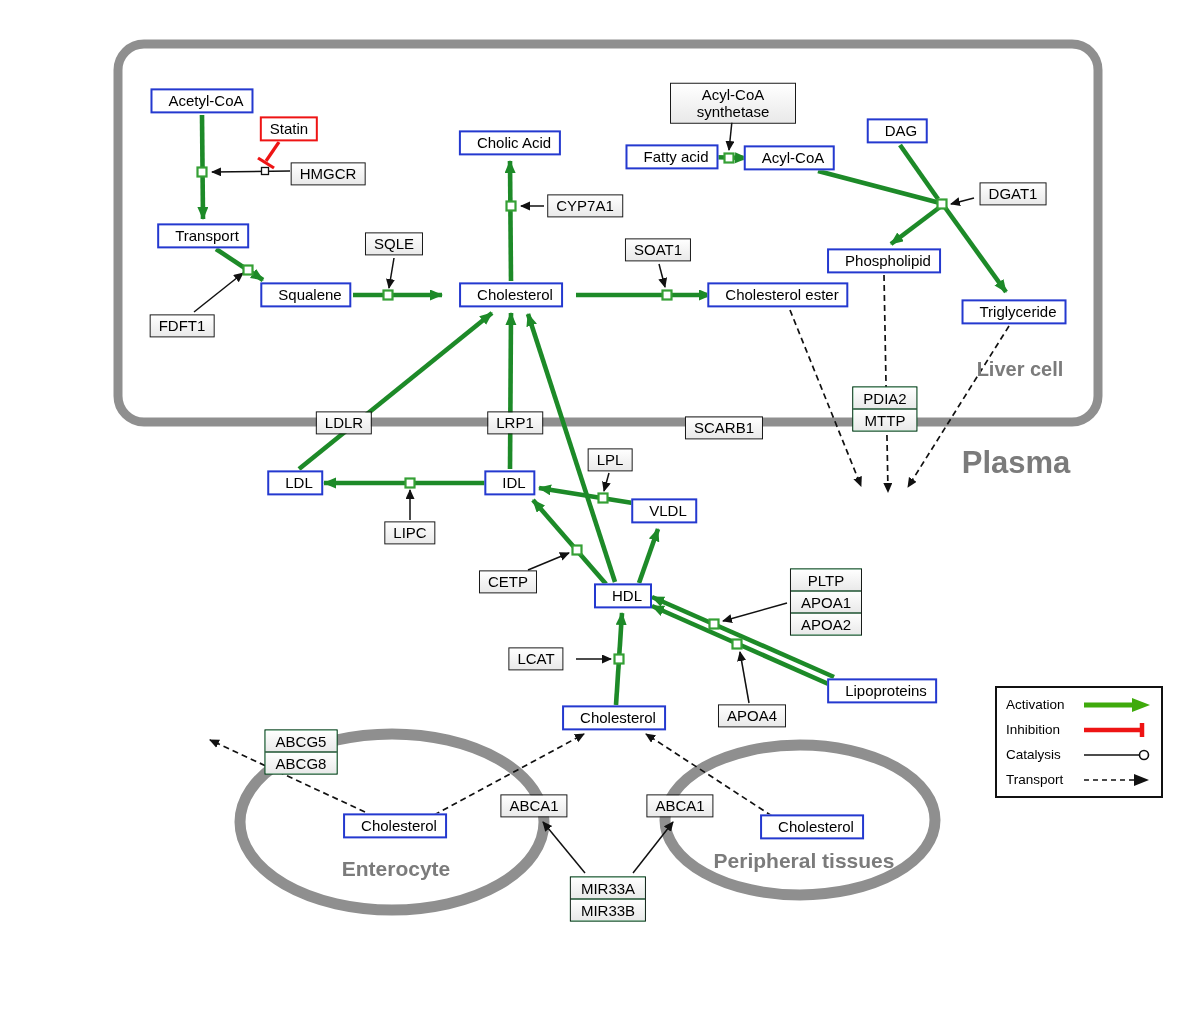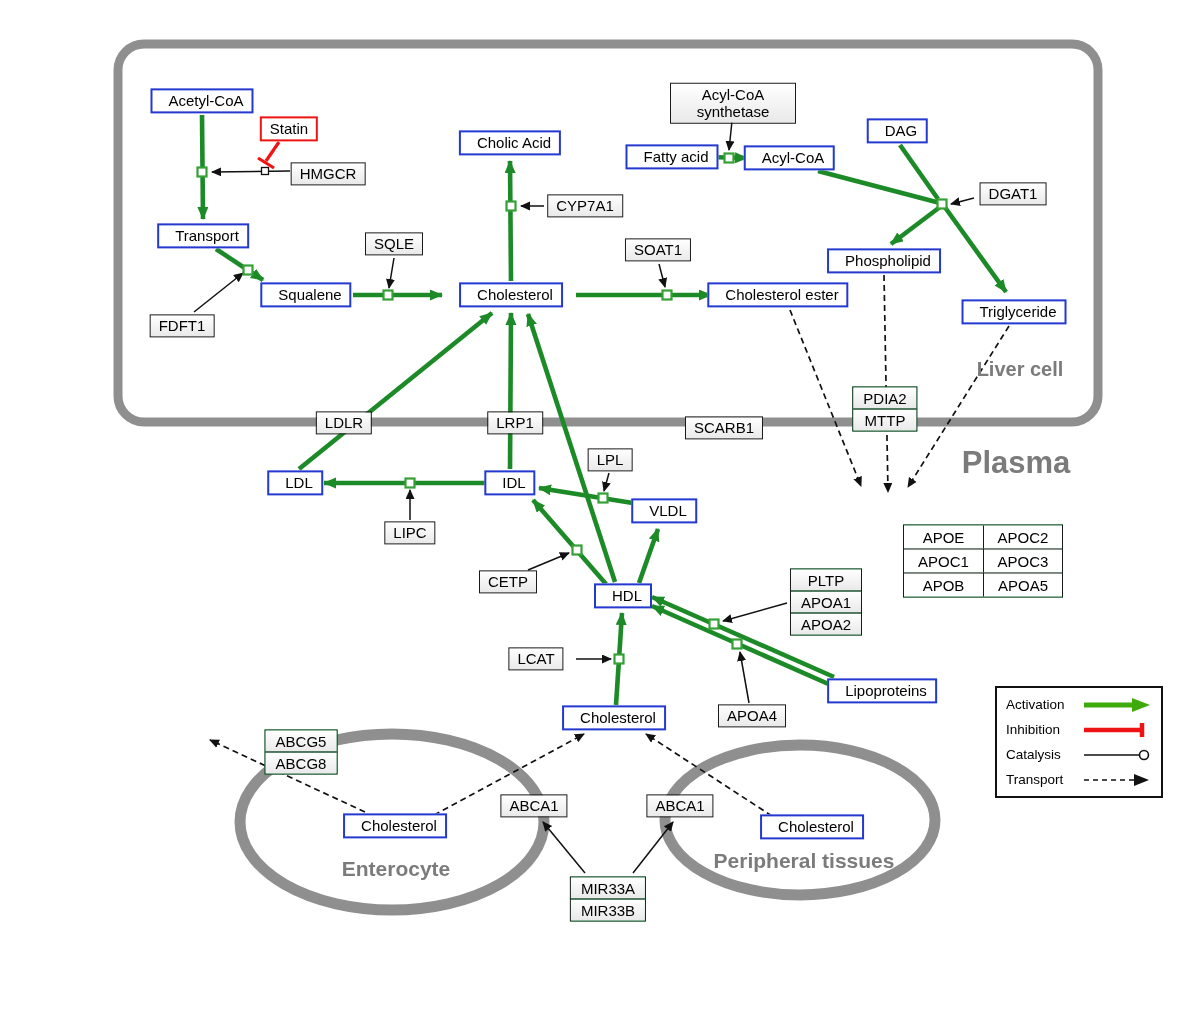--- a/index.html
+++ b/index.html
@@ -180,28 +180,20 @@
   </div>
   <div class="group" style="left:301px;top:752px">
     <div class="grow">ABCG5</div>
     <div class="grow">ABCG8</div>
   </div>
   <div class="group" style="left:608px;top:899px">
     <div class="grow">MIR33A</div>
     <div class="grow">MIR33B</div>
   </div>
 
-  <div class="group apo" style="left:983px;top:561px">
-    <div class="apocell">APOE</div>
-    <div class="apocell">APOC2</div>
-    <div class="apocell">APOC1</div>
-    <div class="apocell">APOC3</div>
-    <div class="apocell">APOB</div>
-    <div class="apocell">APOA5</div>
-  </div>
 
   <div class="clabel" style="left:1020px;top:369px;font-size:20px">Liver cell</div>
   <div class="clabel" style="left:1016px;top:463px;font-size:31px">Plasma</div>
   <div class="clabel" style="left:396px;top:869px;font-size:21px">Enterocyte</div>
   <div class="clabel" style="left:804px;top:861px;font-size:21px">Peripheral tissues</div>
 
   <div class="legend" style="left:995px;top:686px;width:160px;height:100px">
     <div class="lrow">
       <span class="llabel">Activation</span>
       <svg width="70" height="18">

